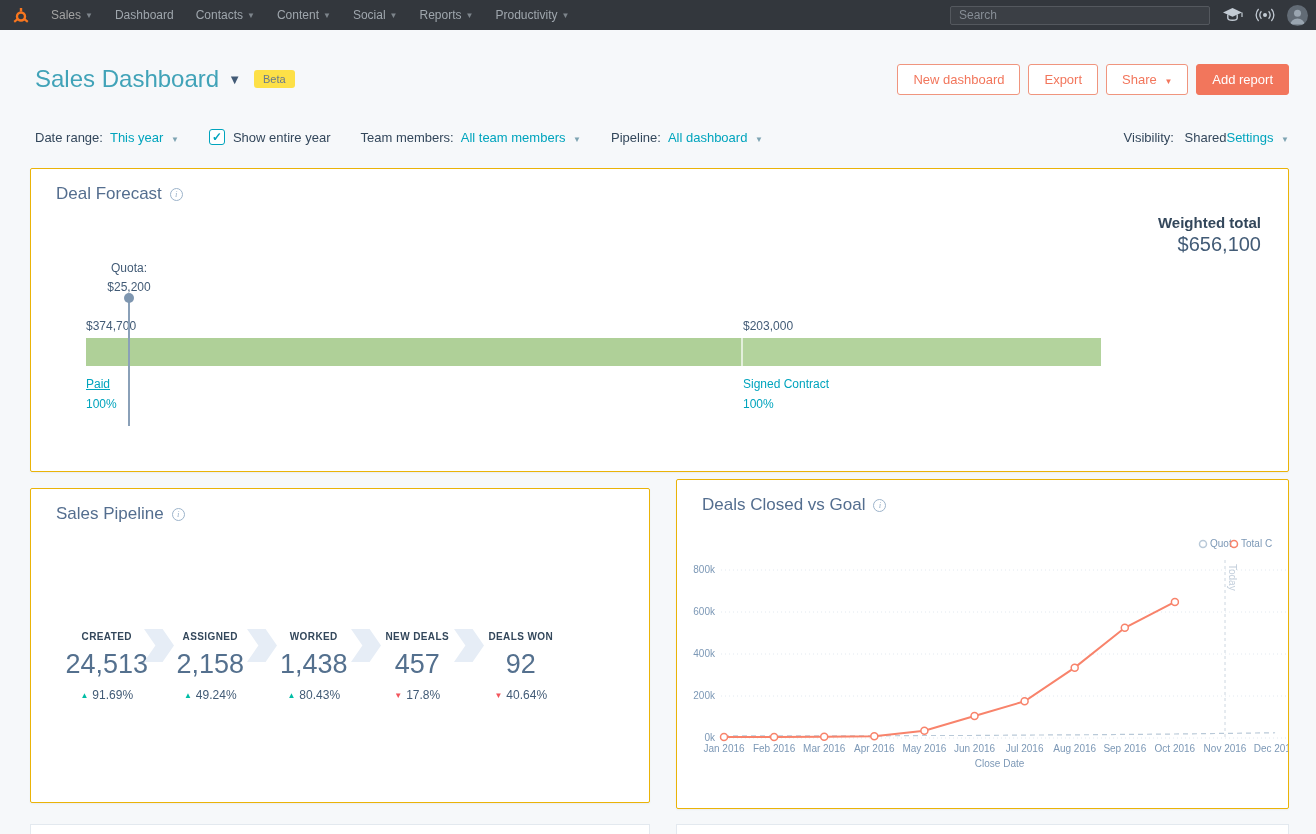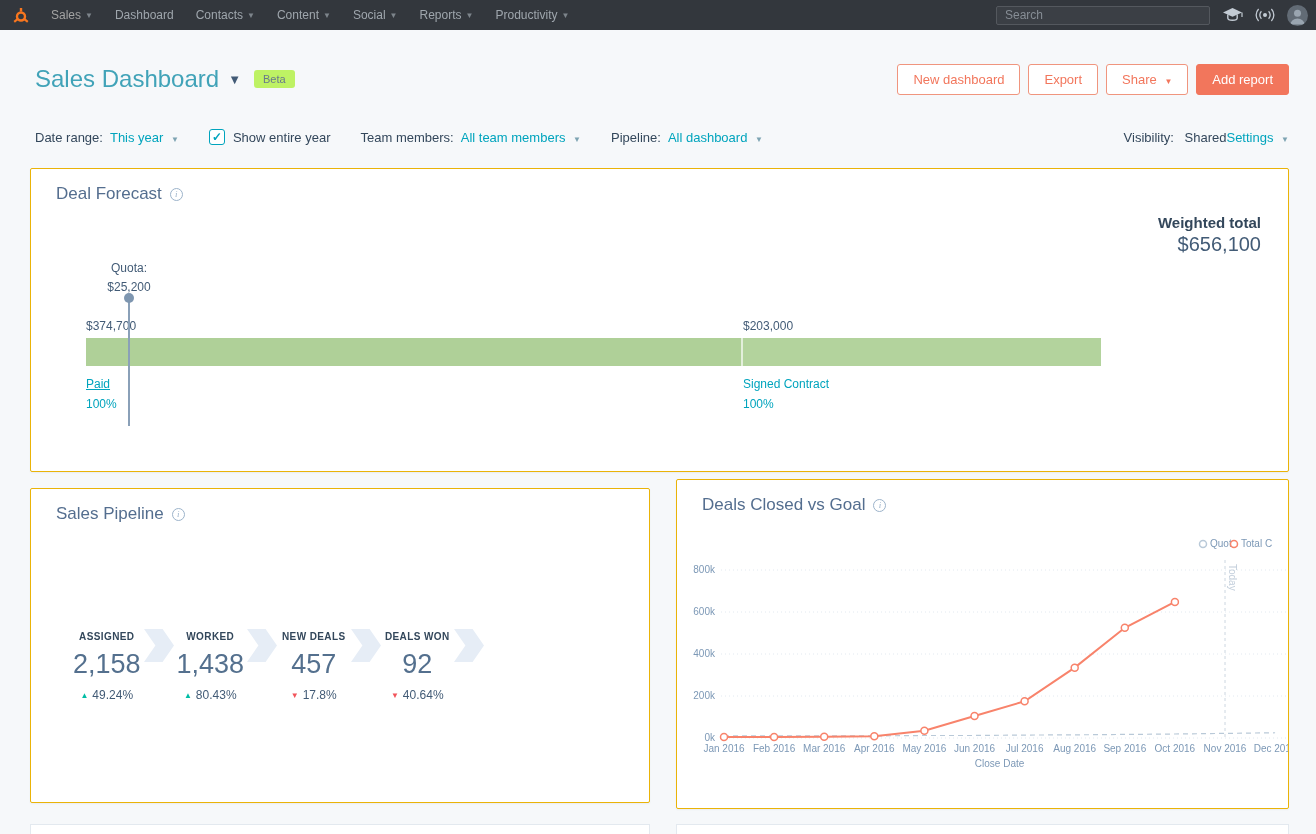--- a/index.html
+++ b/index.html
@@ -6,31 +6,31 @@
   html,body { width:1316px; height:834px; overflow:hidden; }
   body { position:relative; background:#f6f8fa; font-family:"Liberation Sans",sans-serif; color:#33475b; }
 
   
   .nav { position:absolute; top:0; left:0; width:1316px; height:30px; background:#33373d;
          display:flex; align-items:center; font-size:12px; color:#9fa6ad; }
   .nav .logo { margin-left:12px; display:flex; align-items:center; }
   .nav .brand { color:#a3a3a3; margin-left:7px; }
   .nav .caret { font-size:8px; color:#7d848b; margin-left:4px; }
   .nav-item { margin-left:22px; cursor:pointer; display:flex; align-items:center; }
-  .nav-search { margin-left:auto; margin-right:12px; width:214px; height:19px; background:#3b3f45;
+  .nav-search { margin-left:auto; margin-right:12px; width:260px; height:19px; background:#3b3f45;
                 border:1px solid #54585e; border-radius:2px; color:#aab1b8; font-size:12px; padding:0 8px;
                 font-family:"Liberation Sans",sans-serif; }
   .nav-search::placeholder { color:#868d95; }
   .nav-icon { margin-right:11px; display:flex; align-items:center; cursor:pointer; }
 
   
   .header-row { position:absolute; top:60px; left:35px; right:27px; height:38px; display:flex; align-items:center; }
   .page-title { font-size:24px; color:#41a3b8; }
   .title-caret { font-size:13px; color:#425b76; margin-left:9px; cursor:pointer; }
-  .beta-badge { background:#bef264; color:#68798c; font-size:11px; padding:3px 9px; border-radius:3px; margin-left:13px; }
+  .beta-badge { background:#fde047; color:#68798c; font-size:11px; padding:3px 9px; border-radius:3px; margin-left:13px; }
   .header-buttons { margin-left:auto; display:flex; gap:8px; }
   .btn { font-size:13px; border-radius:3px; padding:7px 15px; cursor:pointer; font-family:"Liberation Sans",sans-serif; }
   .btn-outline { background:#ffffff; border:1px solid #f0957e; color:#f2765c; }
   .btn-primary { background:#f2765c; border:1px solid #f2765c; color:#ffffff; }
 
   
   .filter-row { position:absolute; top:124px; left:35px; right:27px; height:26px; display:flex; align-items:center; font-size:13px; }
   .f-label { color:#33475b; margin-right:7px; }
   .f-link { color:#00a4bd; cursor:pointer; }
   .f-caret { font-size:8px; color:#7ea4b3; margin-left:4px; }
@@ -240,20 +240,27 @@
   <div class="seg2-stage">Signed Contract</div>
   <div class="seg2-pct">100%</div>
 </div>
 
 <div class="card" id="pipeline-card">
   <div class="card-title">
     <span>Sales Pipeline</span>
     <span class="info-icon">i</span>
   </div>
   <div class="funnel-row">
+    <div class="stage-col">
+      <div class="stage-label">CREATED</div>
+      <div class="stage-value">24,513</div>
+      <div class="stage-change">
+        <span class="chg-arrow up">▲</span><span>91.69%</span>
+      </div>
+    </div>
     <div class="stage-col">
       <div class="stage-label">ASSIGNED</div>
       <div class="stage-value">2,158</div>
       <div class="stage-change">
         <span class="chg-arrow up">▲</span><span>49.24%</span>
       </div>
     </div>
     <div class="stage-col">
       <div class="stage-label">WORKED</div>
       <div class="stage-value">1,438</div>

